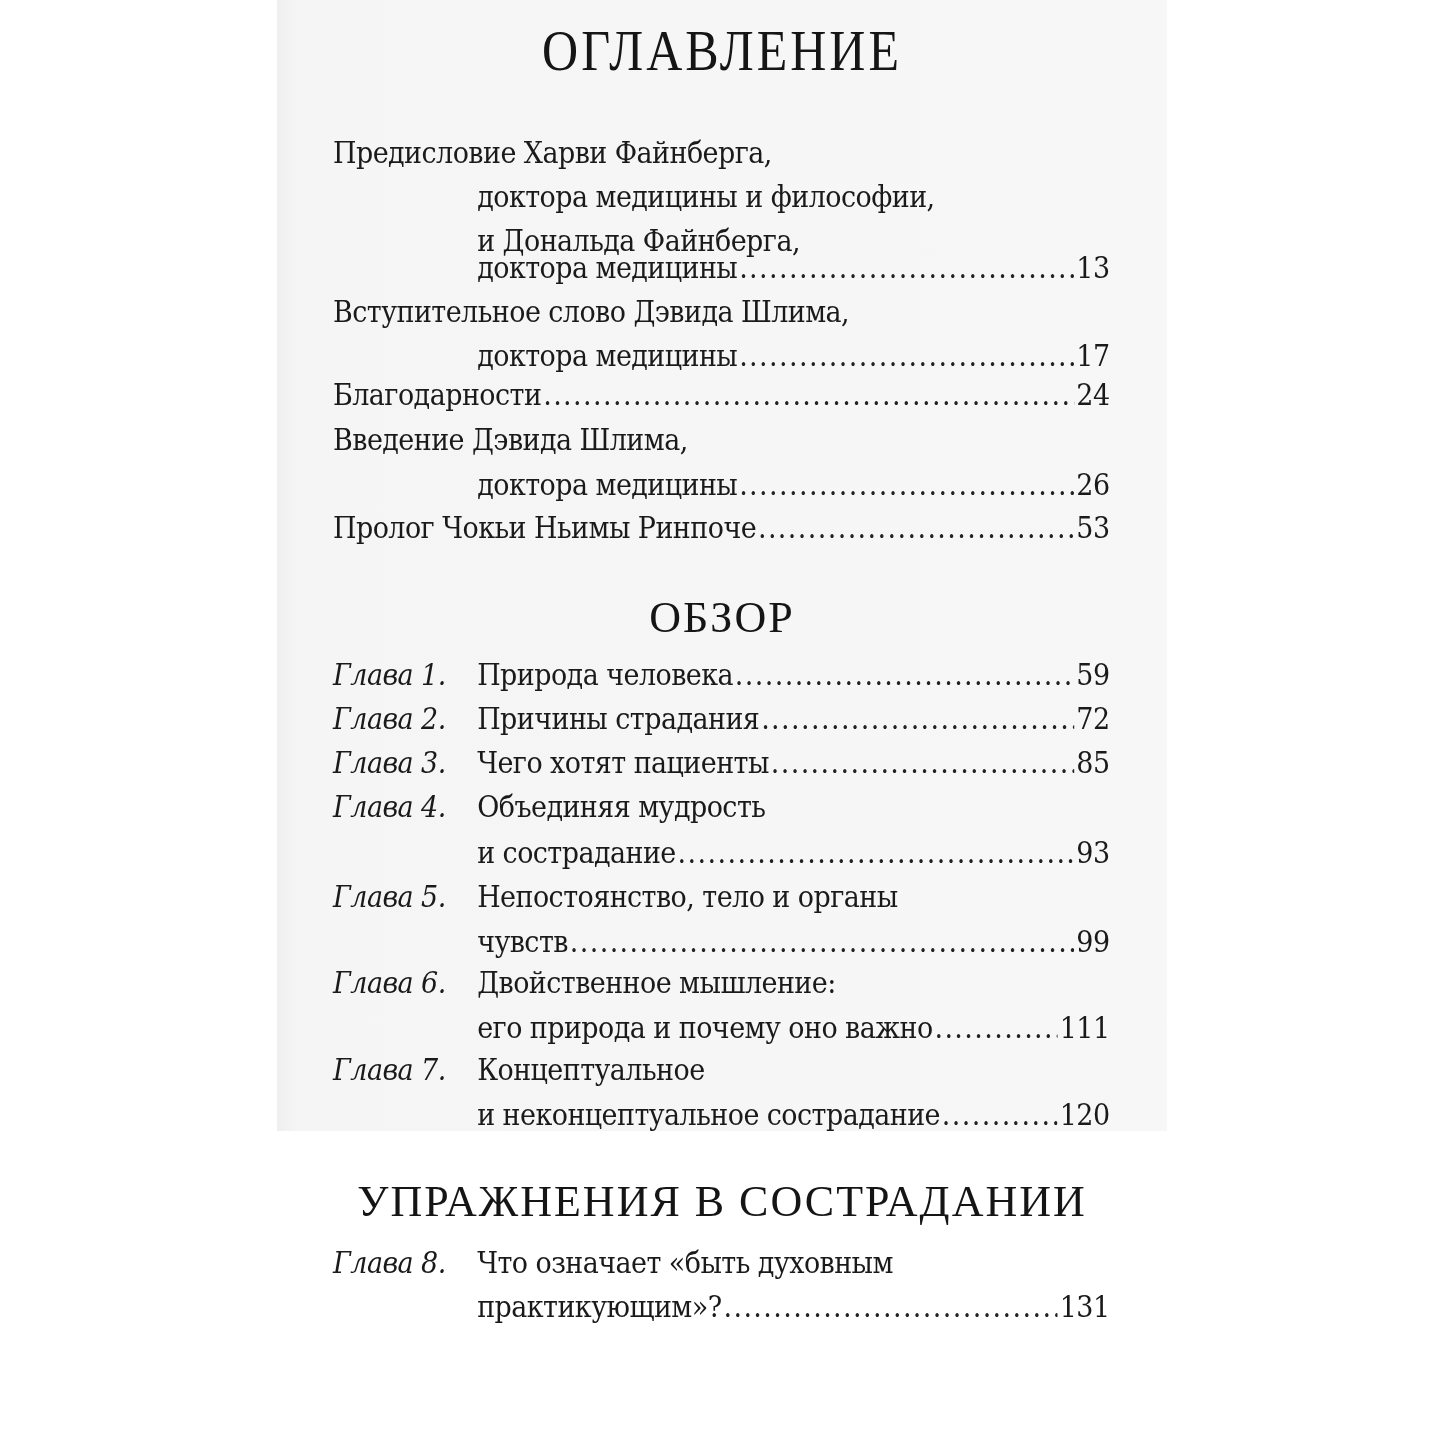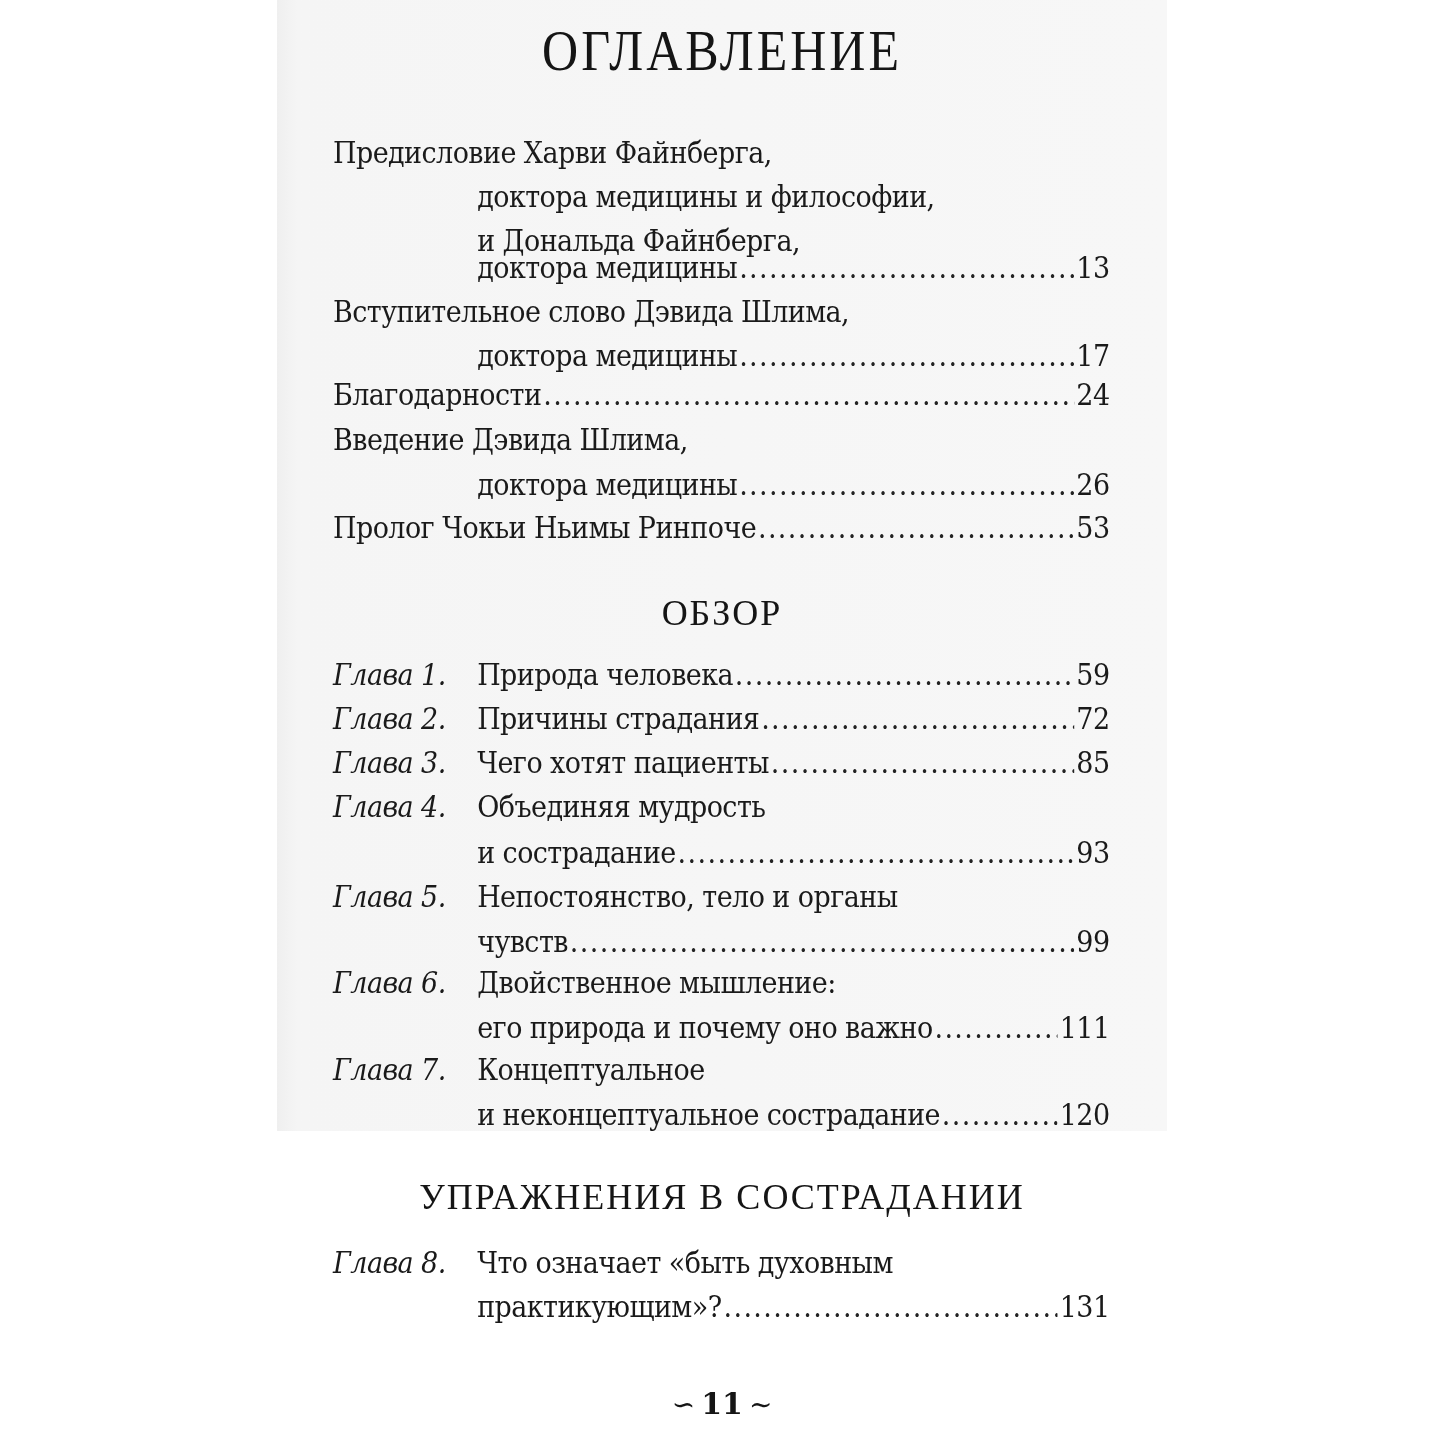--- a/index.html
+++ b/index.html
@@ -34,21 +34,21 @@
     .heading.main {
       top: 18px;
       font-family: "Liberation Serif", serif;
       font-size: 50px;
       letter-spacing: 3px;
       transform: scaleY(1.12);
       transform-origin: top center;
     }
     .heading.section {
       font-family: "Liberation Serif", serif;
-      font-size: 36px;
+      font-size: 44px;
       letter-spacing: 2px;
     }
     .line {
       position: absolute;
       left: 56px;
       width: 777px;
       height: 40px;
       font-size: 29px;
       line-height: 40px;
       white-space: nowrap;
@@ -239,16 +239,13 @@
     <span class="label">Глава 8.</span>
     <span class="text">Что означает «быть духовным</span>
   </div>
   <div class="line" style="top:1287px;">
     <span class="indent" style="width:155px;"></span>
     <span class="text">практикующим»?</span>
     <span class="dots"></span>
     <span class="page-num">131</span>
   </div>
 
-  <div class="page-footer">
-    <span class="orn">∽</span><span>11</span><span class="orn">∼</span>
-  </div>
 </div>
 
 </body></html>

